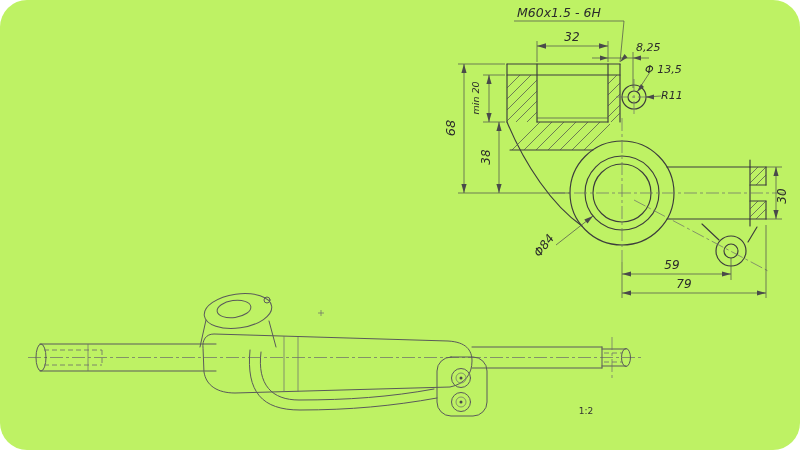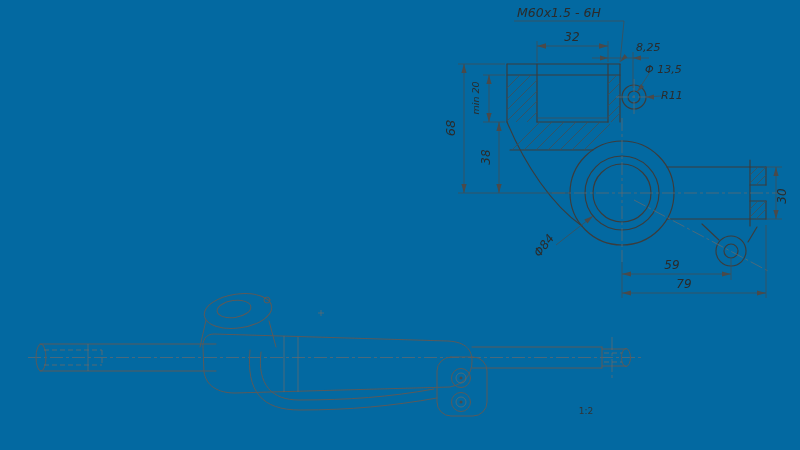--- a/index.html
+++ b/index.html
@@ -1,17 +1,17 @@
 <!DOCTYPE html>
 <html><head>
 <meta charset="utf-8">
 <style>
   html,body{margin:0;padding:0;background:#ffffff;}
-  .canvas{position:relative;width:800px;height:450px;background:#0369a1;overflow:hidden;
-          font-family:"DejaVu Sans", sans-serif;}
+  .canvas{position:relative;width:800px;height:450px;background:#bef264;overflow:hidden;
+          font-family:"DejaVu Sans", sans-serif;border-radius:27px;}
   svg{display:block}
   
   .ol{stroke:#3c3c3c;stroke-width:1.15;fill:none;stroke-linecap:round;}
   
   .tl{stroke:#4a4a4a;stroke-width:0.7;fill:none;}
   
   .cl{stroke:#6a6a6a;stroke-width:0.7;fill:none;stroke-dasharray:13 3 3 3;}
   
   .hl{stroke:#6a6a6a;stroke-width:0.8;fill:none;stroke-dasharray:5 3;}
   

